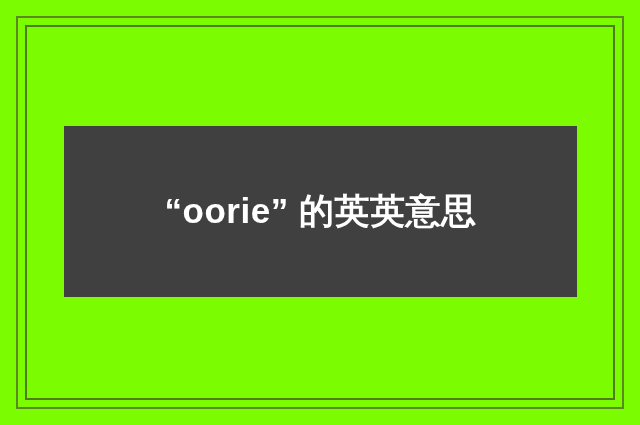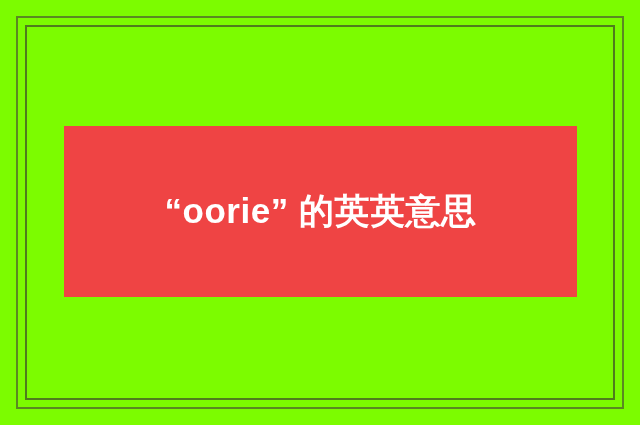--- a/index.html
+++ b/index.html
@@ -47,21 +47,21 @@
     pointer-events: none;
   }
 
   
   .title-band {
     position: absolute;
     left: 64px;
     top: 126px;
     width: 513px;
     height: 171px;
-    background: #ef4444;
+    background: #404040;
     display: flex;
     align-items: center;
     justify-content: center;
     box-sizing: border-box;
     padding: 6px 51px;
   }
 
   .title-text {
     color: #ffffff;
     font-weight: bold;

